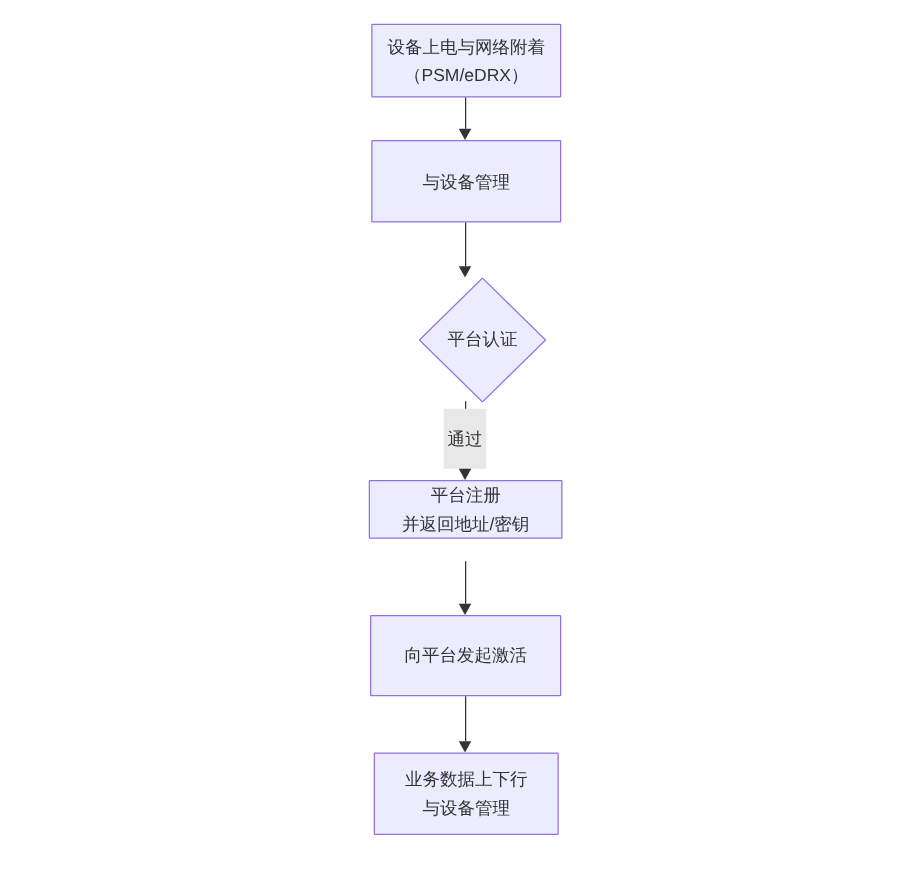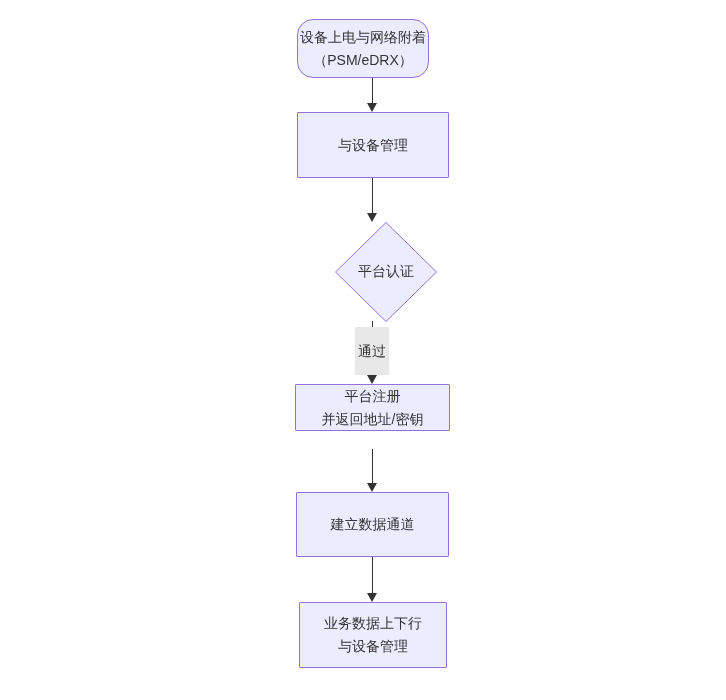--- a/index.html
+++ b/index.html
@@ -30,21 +30,21 @@
     border-radius: 1px;
     display: flex;
     flex-direction: column;
     align-items: center;
     justify-content: center;
     text-align: center;
     font-size: 14px;
     line-height: 23px;
     color: var(--text-color);
   }
-  #node-power     { left:297px; top:19px;  width:132px; height:59px;border-radius:16px; }
+  #node-power     { left:297px; top:19px;  width:152px; height:59px; }
   #node-bootstrap { left:297px; top:112px; width:152px; height:66px; }
   #node-register  { left:295px; top:384px; width:155px; height:47px; }
   #node-channel   { left:296px; top:492px; width:153px; height:65px; }
   #node-business  { left:299px; top:602px; width:148px; height:66px;align-items:center; }
 
   .diamond-wrap {
     position: absolute;
     left: 335px; top: 222px;
     width: 102px; height: 100px;
   }
@@ -137,21 +137,21 @@
 
   <div class="node" id="node-register">
     <div>平台注册</div>
     <div>并返回地址/密钥</div>
   </div>
 
   <div class="edge-line" id="edge4-line"></div>
   <div class="arrowhead" id="edge4-head"></div>
 
   <div class="node" id="node-channel">
-    <div>建立数据通道</div>
+    <div>向平台发起激活</div>
   </div>
 
   <div class="edge-line" id="edge5-line"></div>
   <div class="arrowhead" id="edge5-head"></div>
 
   <div class="node" id="node-business">
     <div>业务数据上下行</div>
     <div>与设备管理</div>
   </div>
 

